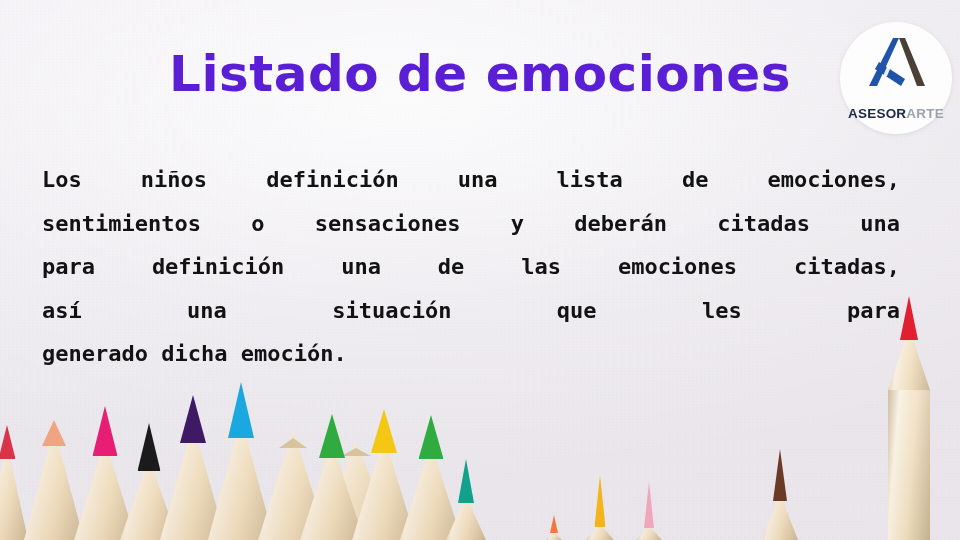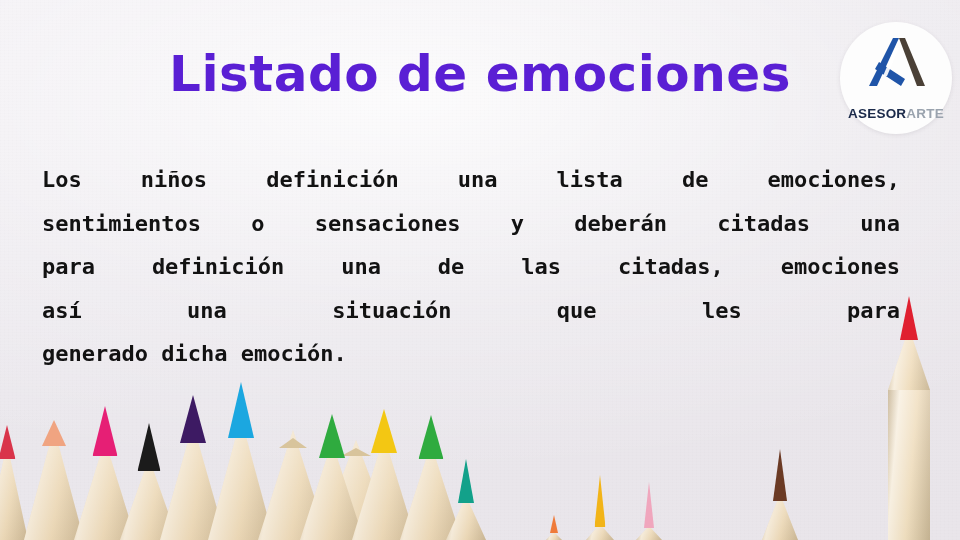--- a/index.html
+++ b/index.html
@@ -190,22 +190,22 @@
       <span>deberán</span>
       <span>citadas</span>
       <span>una</span>
     </div>
     <div class="line justified">
       <span>para</span>
       <span>definición</span>
       <span>una</span>
       <span>de</span>
       <span>las</span>
+      <span>emociones</span>
       <span>citadas,</span>
-      <span>emociones</span>
     </div>
     <div class="line justified">
       <span>así</span>
       <span>una</span>
       <span>situación</span>
       <span>que</span>
       <span>les</span>
       <span>para</span>
     </div>
     <div class="line">generado dicha emoción.</div>

